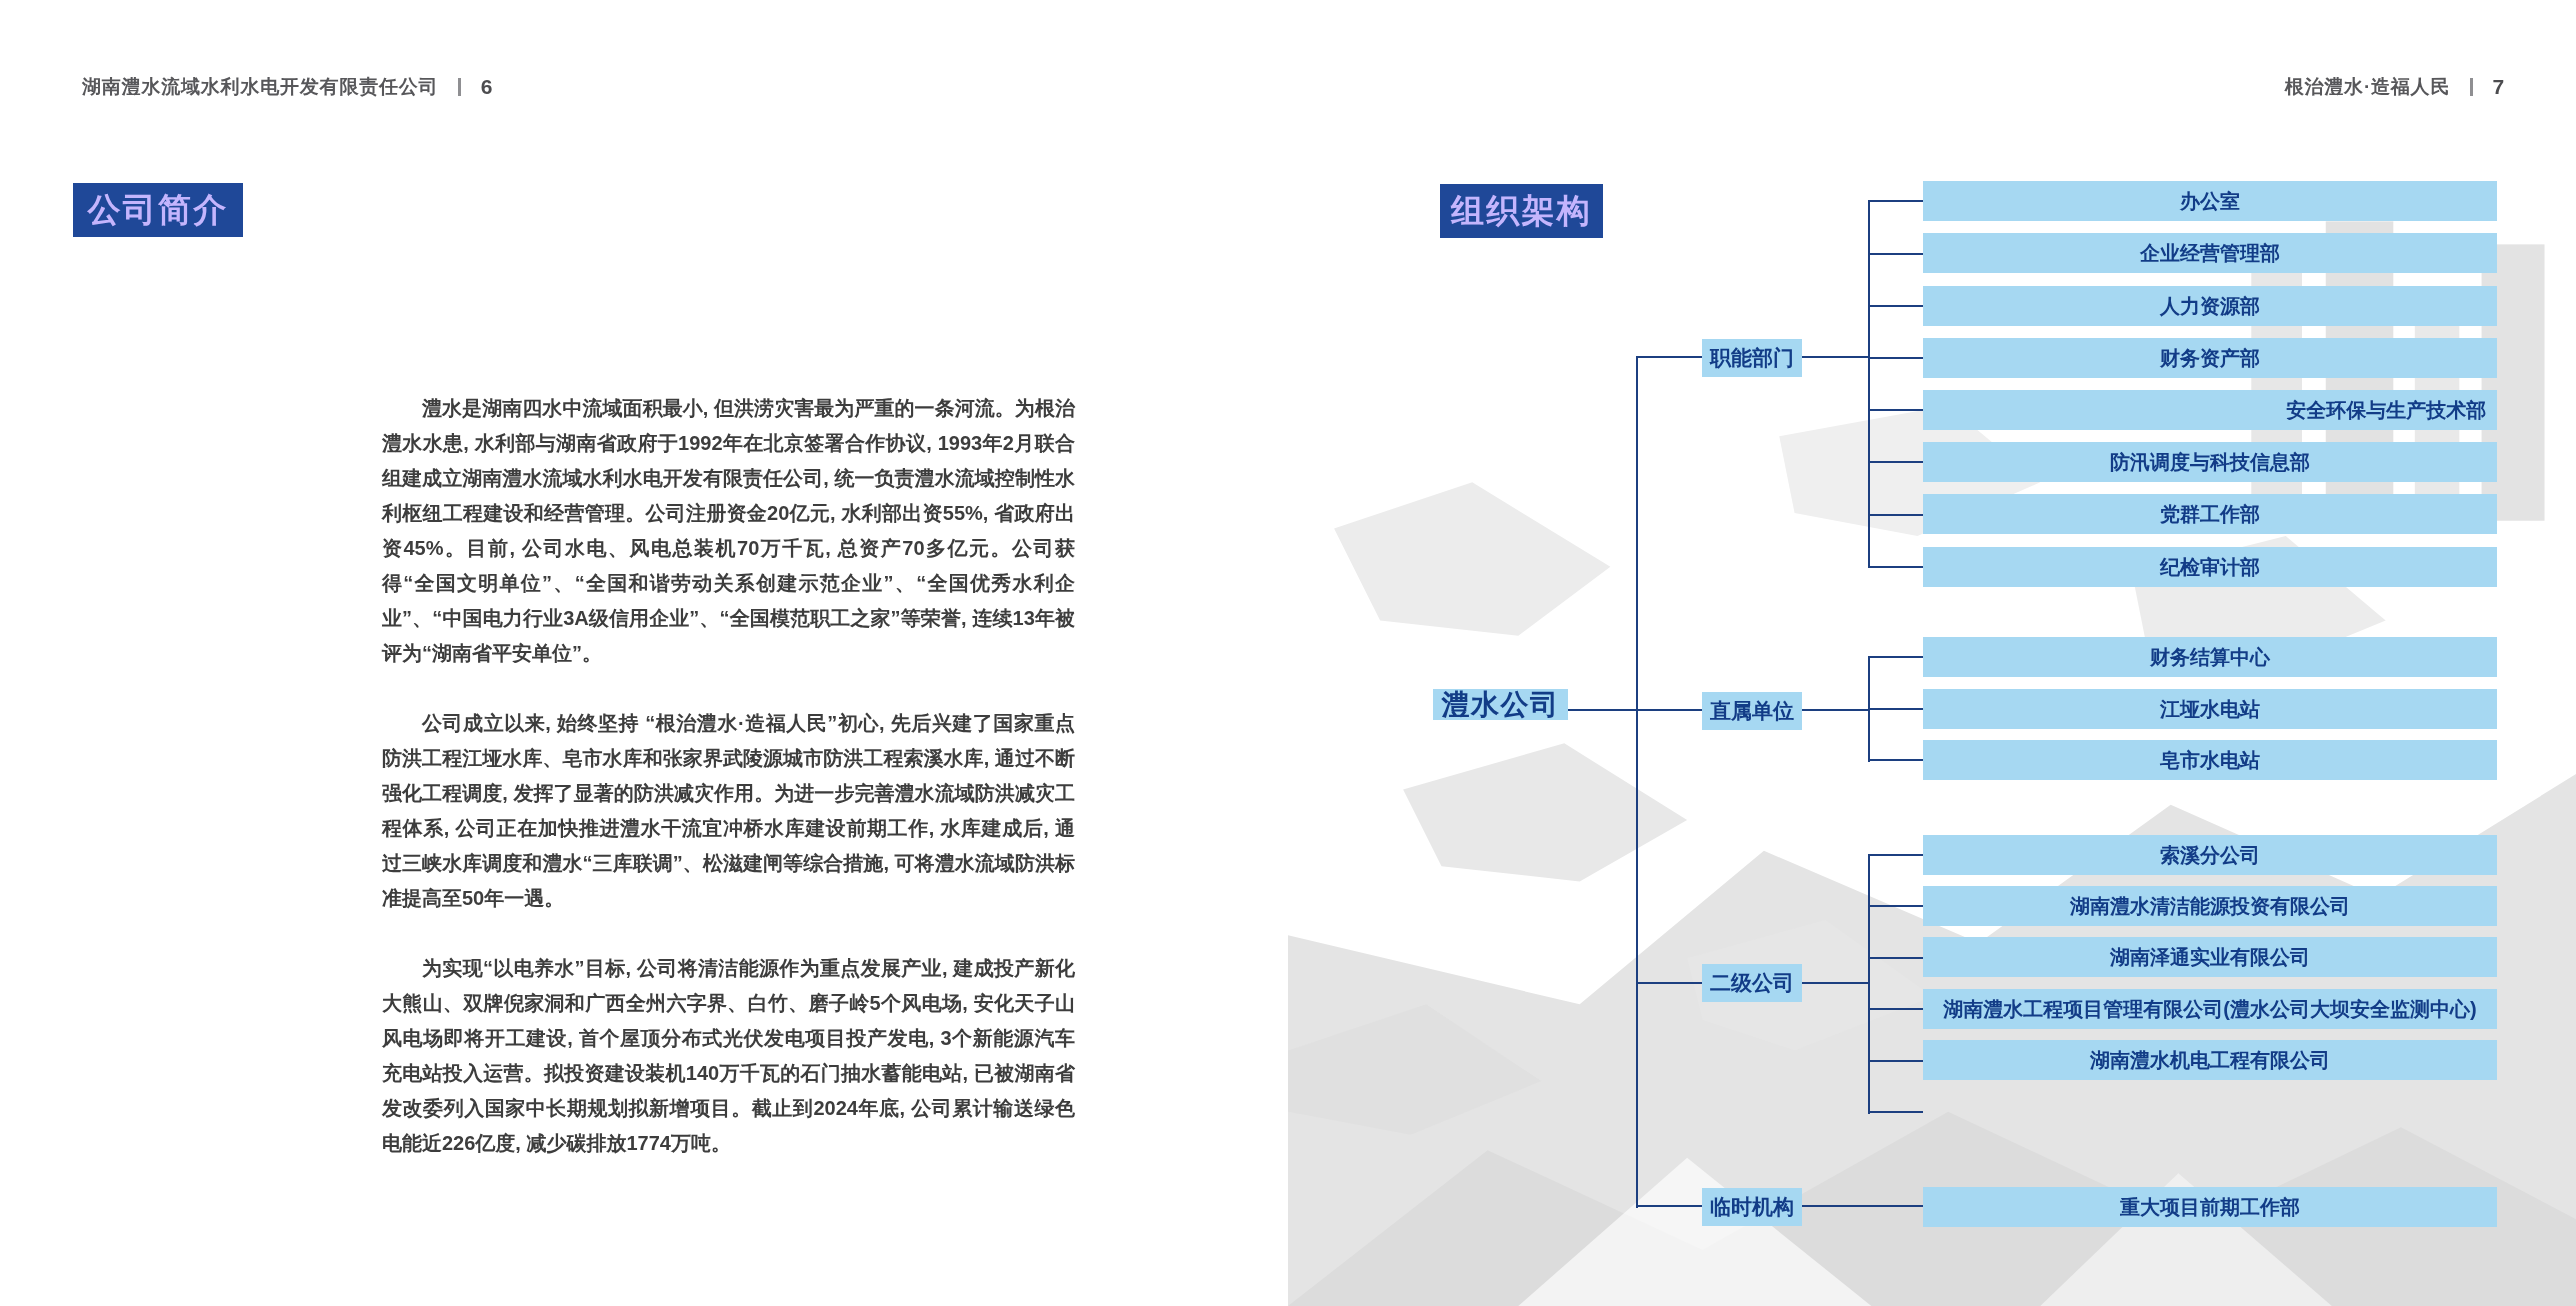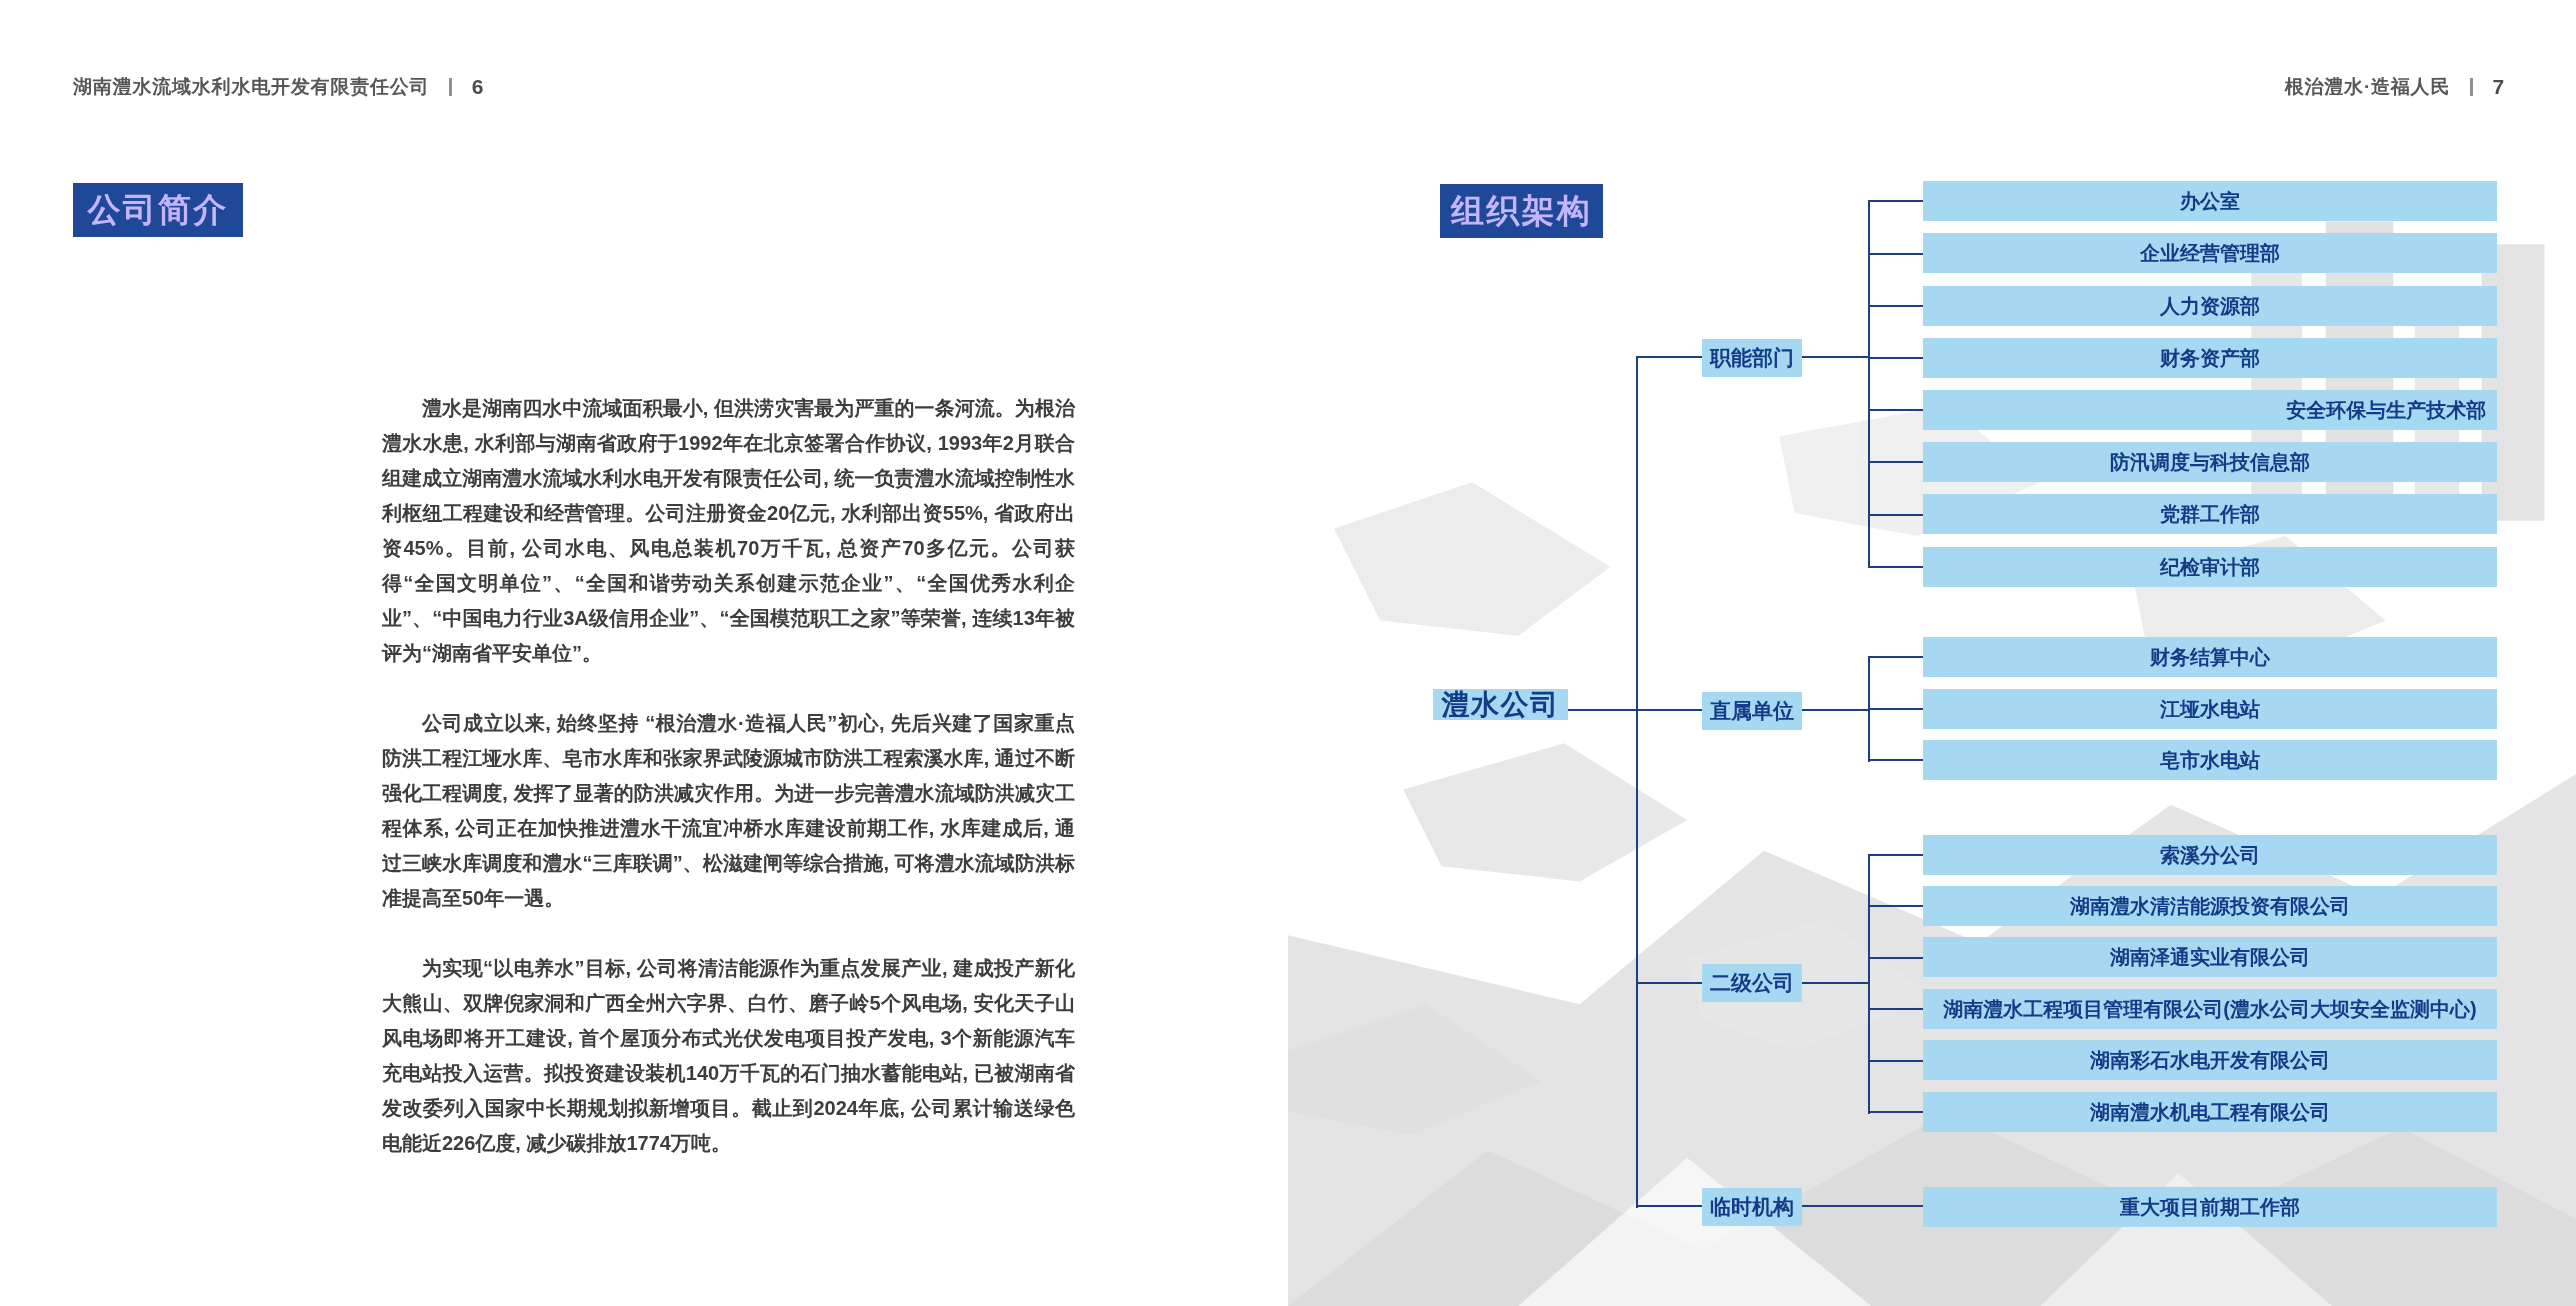--- a/index.html
+++ b/index.html
@@ -47,21 +47,21 @@
     <rect x="1555" y="50" width="82" height="360" fill="#e3e3e3"></rect>
     <polygon points="60,420 240,360 420,470 300,560 120,540" fill="#ececec"></polygon>
     <polygon points="640,300 860,260 980,360 820,430 660,400" fill="#efefef"></polygon>
     <polygon points="150,760 360,700 520,800 380,880 200,860" fill="#e8e8e8"></polygon>
     <polygon points="1100,480 1300,430 1430,540 1260,610 1120,580" fill="#ececec"></polygon>
     <polygon points="0,1100 180,1040 330,1140 160,1210 0,1180" fill="#e0e0e0"></polygon>
     <polygon points="520,980 700,930 840,1030 660,1100 540,1060" fill="#e6e6e6"></polygon>
   </svg>
 
   <div>
-    <div class="page-header" style="left:73px;">
+    <div class="page-header" style="left:82px;">
       <span>湖南澧水流域水利水电开发有限责任公司</span>
       <span class="hdr-sep"></span>
       <span class="hdr-page">6</span>
     </div>
 
     <div class="title-box" style="left:73px;top:183px;width:170px;height:54px;">
       <span>公司简介</span>
     </div>
 
     <div class="body-text">
@@ -176,21 +176,21 @@
         </div>
       <div class="node leaf-node" style="top:937px;">
           <span>湖南泽通实业有限公司</span>
         </div>
       <div class="node leaf-node" style="top:989px;">
           <span>湖南澧水工程项目管理有限公司(澧水公司大坝安全监测中心)</span>
         </div>
       <div class="node leaf-node" style="top:1040px;">
           <span>湖南彩石水电开发有限公司</span>
         </div>
-      <div class="node leaf-node" style="top:1092px;">
+      <div class="node leaf-node" style="top:1040px;">
           <span>湖南澧水机电工程有限公司</span>
         </div>
 
       <div class="hline" style="left:1802px;top:1205px;width:121px;"></div>
       <div class="node leaf-node" style="top:1187px;">
           <span>重大项目前期工作部</span>
         </div>
 
     </div>
   </div>

